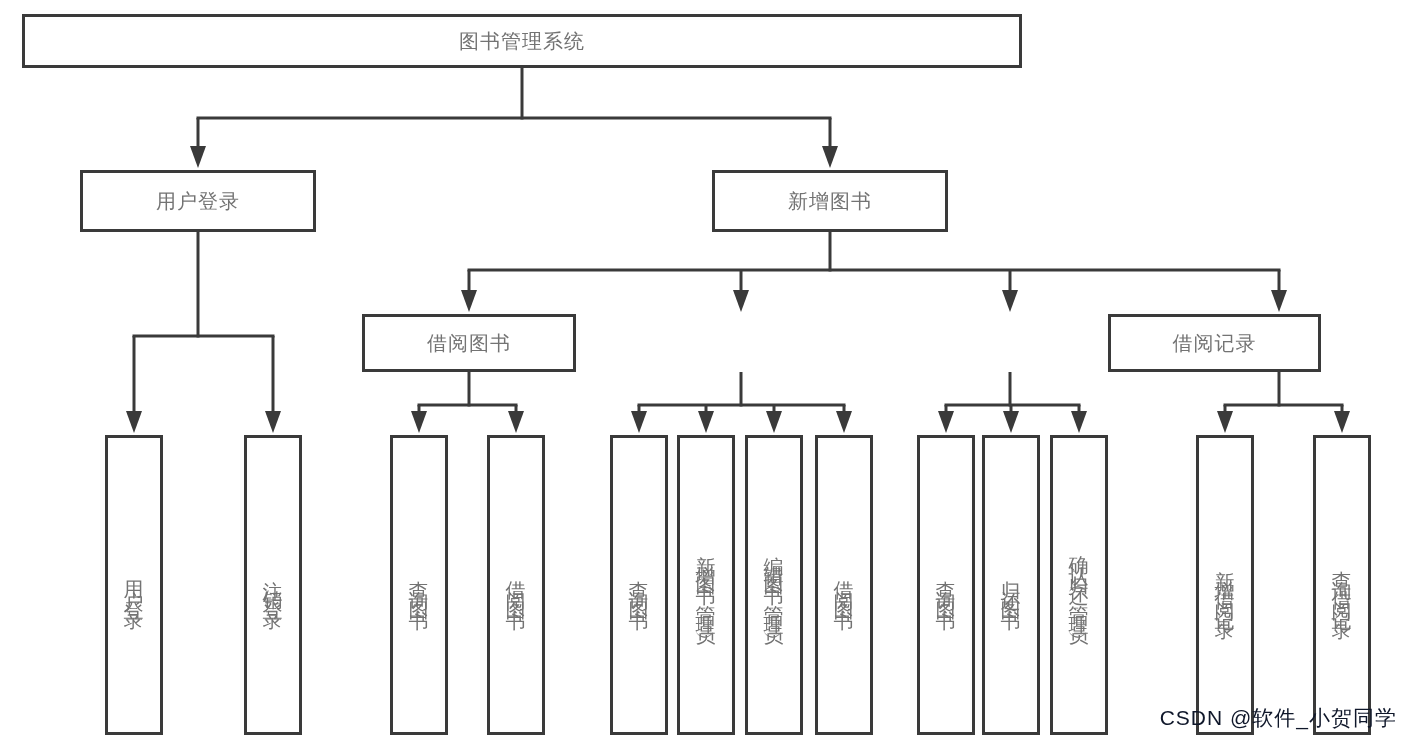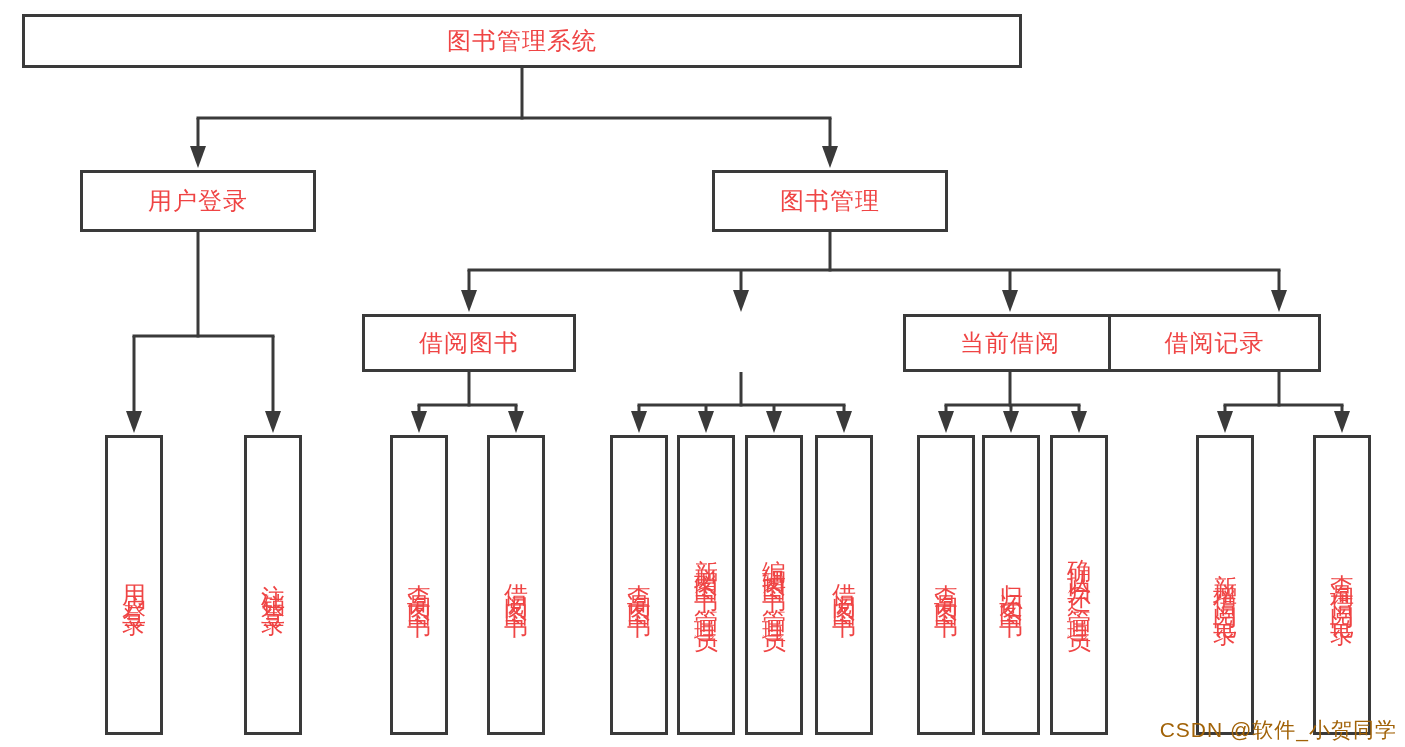--- a/index.html
+++ b/index.html
@@ -22,38 +22,38 @@
     pointer-events: none;
   }
   .box {
     position: absolute;
     box-sizing: border-box;
     border: 3px solid #3a3a3a;
     background: #ffffff;
     display: flex;
     align-items: center;
     justify-content: center;
-    color: #ef4444;
-    font-size: 24px;
+    color: #737373;
+    font-size: 20px;
     line-height: 1;
     letter-spacing: 1px;
     z-index: 2;
   }
   .box.leaf span {
     writing-mode: vertical-rl;
     text-orientation: mixed;
     letter-spacing: 10px;
     white-space: nowrap;
   }
   .watermark {
     position: absolute;
     right: 8px;
-    bottom: 3px;
+    bottom: 15px;
     font-size: 21px;
-    color: #a16207;
+    color: #0f172a;
     letter-spacing: 1px;
     z-index: 3;
   }
 </style>
 </head>
 <body>
 
 <div class="stage">
 
   <svg class="connectors" width="1405" height="747" viewBox="0 0 1405 747" fill="none" stroke="#3a3a3a" stroke-width="3">
@@ -133,29 +133,26 @@
   </svg>
 
   <div class="box" style="left:22px;top:14px;width:1000px;height:54px">
     <span>图书管理系统</span>
   </div>
 
   <div class="box" style="left:80px;top:170px;width:236px;height:62px">
     <span>用户登录</span>
   </div>
   <div class="box" style="left:712px;top:170px;width:236px;height:62px">
-    <span>图书管理</span>
+    <span>新增图书</span>
   </div>
 
   <div class="box" style="left:362px;top:314px;width:214px;height:58px">
     <span>借阅图书</span>
   </div>
-  <div class="box" style="left:903px;top:314px;width:214px;height:58px">
-    <span>当前借阅</span>
-  </div>
   <div class="box" style="left:1108px;top:314px;width:213px;height:58px">
     <span>借阅记录</span>
   </div>
 
   <div class="box leaf" style="left:105px;top:435px;width:58px;height:300px">
     <span>用户登录</span>
   </div>
   <div class="box leaf" style="left:244px;top:435px;width:58px;height:300px">
     <span>注销登录</span>
   </div>

